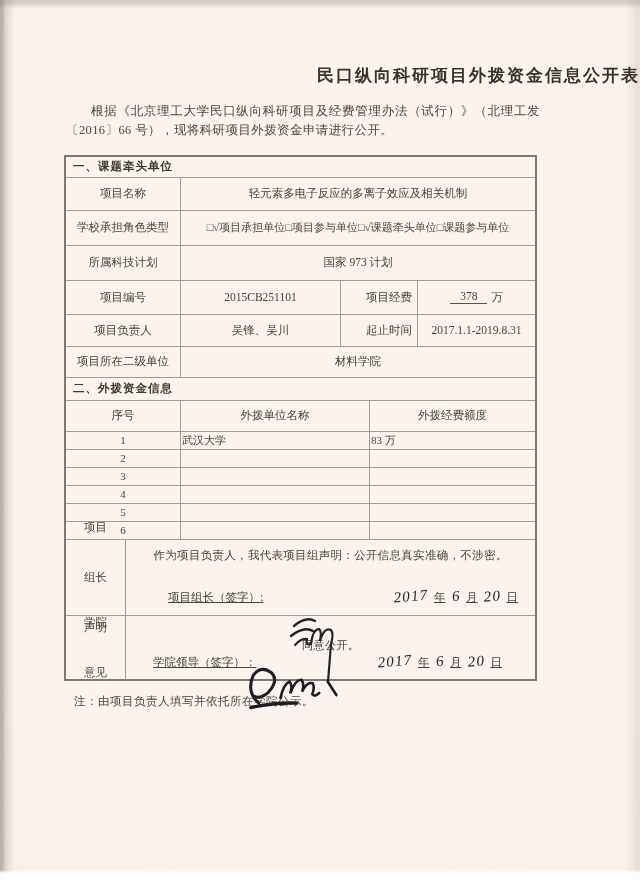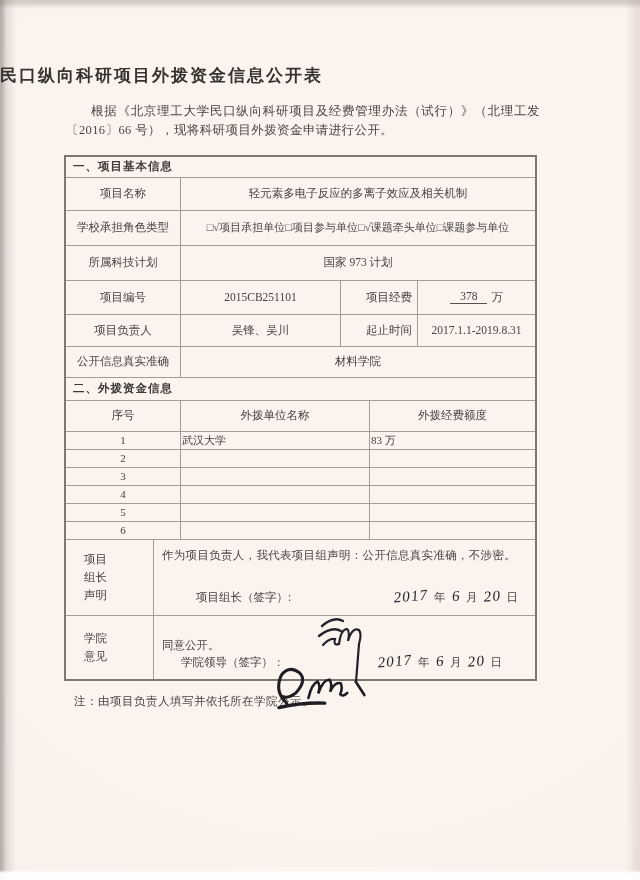--- a/index.html
+++ b/index.html
@@ -15,21 +15,21 @@
     overflow:hidden;
     background:
       linear-gradient(0deg, rgba(255,255,255,0.95) 0 7px, rgba(255,255,255,0) 10px),
       linear-gradient(90deg, rgba(96,88,84,0.42) 0 2px, rgba(120,108,102,0.18) 6px, rgba(120,108,102,0) 16px),
       linear-gradient(270deg, rgba(168,142,132,0.20) 0 3px, rgba(168,142,132,0) 14px),
       linear-gradient(180deg, rgba(110,100,95,0.28) 0 2px, rgba(110,100,95,0) 9px),
       radial-gradient(130% 95% at 52% 42%, #faf3ee 55%, #f6ece6 100%);
   }
   .title{
     margin-top:64px;
-    text-align:left;
+    text-align:right;
     font-size:17px;
     font-weight:bold;
     letter-spacing:2px;
     color:#37342e;
   }
   .intro{
     width:474px;
     margin:15px 0 0 66px;
     font-size:12.5px;
     line-height:1.55;
@@ -62,44 +62,45 @@
     font-size:11.5px;
     letter-spacing:1px;
     padding-left:7px;
     color:#3c3933;
   }
   .grow{ flex:1 1 auto; }
   .w114{ flex:0 0 114px; }
   .w160{ flex:0 0 160px; }
   .w77 { flex:0 0 77px;padding-left:23px; }
   .w189{ flex:0 0 189px; }
-  .w59 { flex:0 0 59px; }
+  .w59 { flex:0 0 59px;gap:32px; }
   .h33{ height:33px; } .h35{ height:35px; } .h34{ height:34px; }
   .h32{ height:32px; } .h31{ height:31px; } .h23{ height:23px; }
   .h18{ height:18px; } .h76{ height:76px; } .h74{ height:64px; }
   .left{ justify-content:flex-start; text-align:left; padding-left:1px; }
   .small{ font-size:11px; letter-spacing:0; }
   .u{ border-bottom:1px solid #56524c; padding:0 10px 1px; }
   .unit-gap{ margin-left:4px; }
   
   .stack{ flex-direction:column; justify-content:center; line-height:1.6; }
   .content{
     flex:1 1 auto;
     display:flex; flex-direction:column;
     align-items:stretch; justify-content:flex-start;
     position:relative;
-    padding:0; text-align:left;margin-left:28px;
+    padding:0; text-align:center;
   }
   .stmt{ margin:8px 8px 0 8px; font-size:11.5px; letter-spacing:0.3px; }
   .opinion{ margin:22px 8px 0 8px; font-size:11.5px; }
   .signline{
     margin-top:auto; margin-bottom:10px;
     display:flex; align-items:flex-end;
     position:relative;
     font-size:11.5px;
+    text-decoration:underline;
   }
   .sl-decl{ margin-left:42px; }
   .sl-col{ margin-left:27px; }
   .date{ margin-left:auto; white-space:nowrap; }
   .date-decl{ margin-right:14px; }
   .date-col{ margin-right:30px; }
   .hw{
     display:inline-block;
     font-size:15px;
     color:#2a2930;
@@ -123,21 +124,21 @@
 
 <div class="sheet">
 
   <h1 class="title">民口纵向科研项目外拨资金信息公开表</h1>
 
   <p class="intro">根据《北京理工大学民口纵向科研项目及经费管理办法（试行）》（北理工发〔2016〕66 号），现将科研项目外拨资金申请进行公开。</p>
 
   <div class="form">
 
     <div class="row sec">
-      <span>一、项目基本信息</span>
+      <span>一、课题牵头单位</span>
     </div>
 
     <div class="row h33">
       <div class="cell w114">项目名称</div>
       <div class="cell grow">轻元素多电子反应的多离子效应及相关机制</div>
     </div>
 
     <div class="row h35">
       <div class="cell w114">学校承担角色类型</div>
       <div class="cell grow small">□√项目承担单位□项目参与单位□√课题牵头单位□课题参与单位</div>
@@ -159,21 +160,21 @@
     </div>
 
     <div class="row h32">
       <div class="cell w114">项目负责人</div>
       <div class="cell w160">吴锋、吴川</div>
       <div class="cell w77">起止时间</div>
       <div class="cell grow">2017.1.1-2019.8.31</div>
     </div>
 
     <div class="row h31">
-      <div class="cell w114">公开信息真实准确</div>
+      <div class="cell w114">项目所在二级单位</div>
       <div class="cell grow">材料学院</div>
     </div>
 
     <div class="row sec h23">
       <span>二、外拨资金信息</span>
     </div>
 
     <div class="row h31">
       <div class="cell w114">序号</div>
       <div class="cell w189">外拨单位名称</div>

